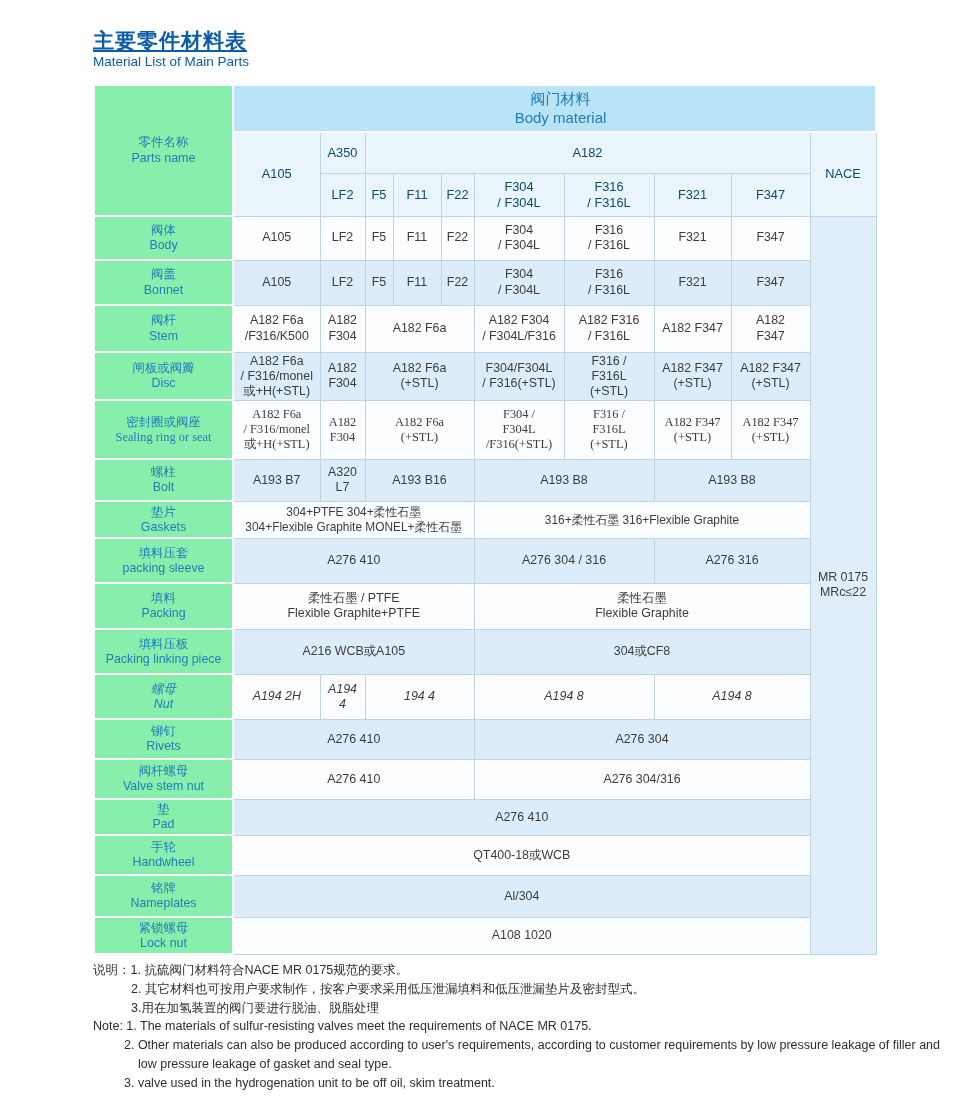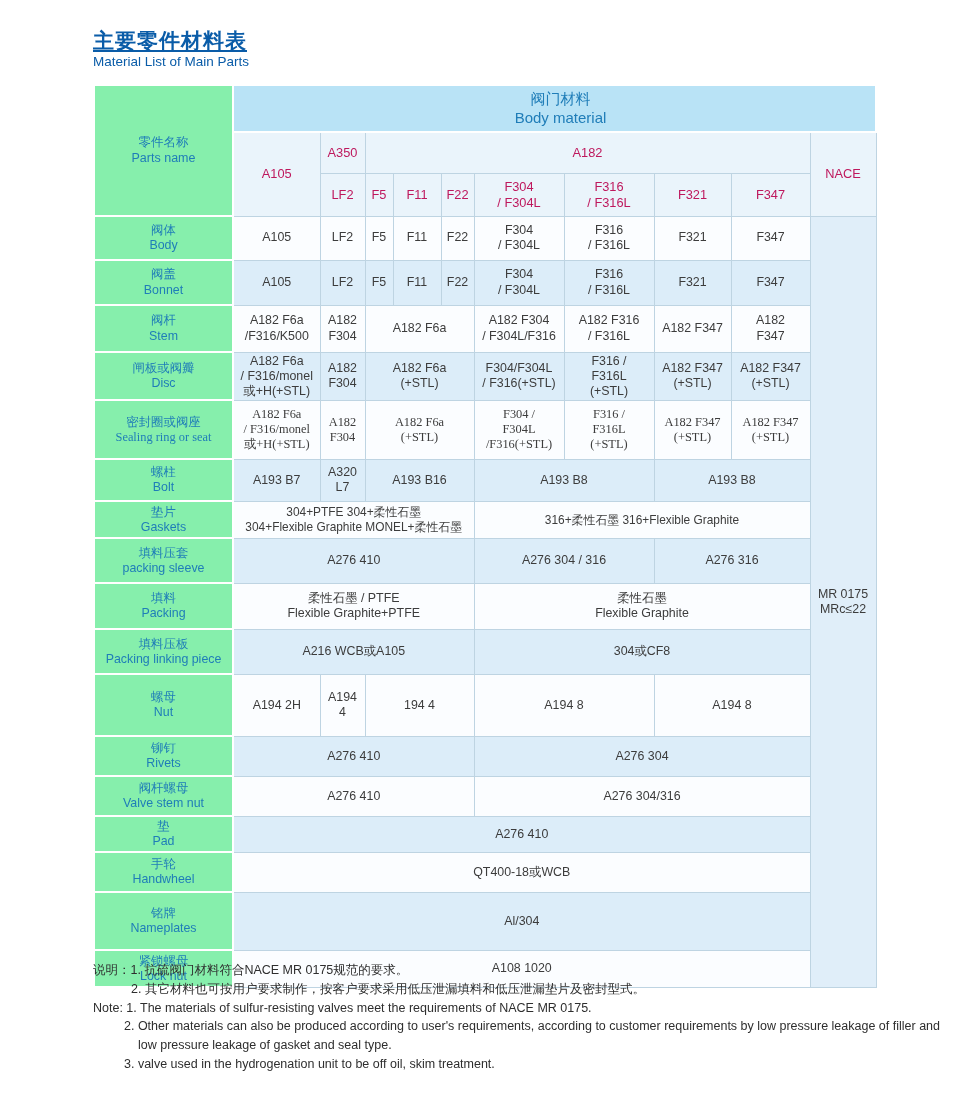--- a/index.html
+++ b/index.html
@@ -31,21 +31,21 @@
   .mat th.label{
     background:#86efac;color:#1f7db8;border:2px solid #ffffff;
     font-size:12.5px;
   }
   .mat th.band{
     background:#b9e3f6;color:#1f7db8;border:2px solid #ffffff;
     font-size:15px;
     padding-left:14px;
   }
   .mat th.sub{
-    background:#eaf4fb;color:#be185d;border:1px solid #bed4e2;
+    background:#eaf4fb;color:#0c4a6e;border:1px solid #bed4e2;
     font-size:12.8px;
   }
   .mat tbody th.label{font-size:12.4px;}
   .mat tbody td{
     border:1px solid #bed4e2;color:#3c3c3c;font-size:12.4px;
   }
   .mat tbody tr.white td:not(.nace){background:#fbfdff;}
   .mat tbody tr.blue  td:not(.nace){background:#dcedf9;}
   .mat tbody tr.small td:not(.nace){font-size:11.9px;}
   .mat td.nace{background:#e0eef9;font-size:12.4px;}
@@ -228,21 +228,21 @@
 Flexible Graphite+PTFE</td>
         <td colspan="4">柔性石墨
 Flexible Graphite</td>
       </tr>
       <tr class="blue" style="height: 45px;">
         <th class="label">填料压板
 Packing linking piece</th>
         <td colspan="5">A216 WCB或A105</td>
         <td colspan="4">304或CF8</td>
       </tr>
-      <tr class="white" style="height: 62px;">
+      <tr class="white" style="height: 45px; font-style: italic;">
         <th class="label">螺母
 Nut</th>
         <td>A194 2H</td>
         <td>A194
 4</td>
         <td colspan="3">194 4</td>
         <td colspan="2">A194 8</td>
         <td colspan="2">A194 8</td>
       </tr>
       <tr class="blue" style="height: 40px;">
@@ -260,32 +260,33 @@
       <tr class="blue" style="height: 36px;">
         <th class="label">垫
 Pad</th>
         <td colspan="9">A276 410</td>
       </tr>
       <tr class="white" style="height: 40px;">
         <th class="label">手轮
 Handwheel</th>
         <td colspan="9">QT400-18或WCB</td>
       </tr>
-      <tr class="blue" style="height: 58px;">
+      <tr class="blue" style="height: 42px;">
         <th class="label">铭牌
 Nameplates</th>
         <td colspan="9">Al/304</td>
       </tr>
       <tr class="white" style="height: 37px;">
         <th class="label">紧锁螺母
 Lock nut</th>
         <td colspan="9">A108 1020</td>
       </tr>
     </tbody>
 </table>
 
 <div class="notes">
   <div class="l">说明：1. 抗硫阀门材料符合NACE MR 0175规范的要求。</div>
   <div class="l ind-zh">2. 其它材料也可按用户要求制作，按客户要求采用低压泄漏填料和低压泄漏垫片及密封型式。</div>
+  <div class="l ind-zh">3.用在加氢装置的阀门要进行脱油、脱脂处理</div>
   <div class="l">Note: 1. The materials of sulfur-resisting valves meet the requirements of NACE MR 0175.</div>
   <div class="l hang">2. Other materials can also be produced according to user's requirements, according to customer requirements by low pressure leakage of filler and low pressure leakage of gasket and seal type.</div>
   <div class="l ind-en">3. valve used in the hydrogenation unit to be off oil, skim treatment.</div>
 </div>
 
 </body></html>

